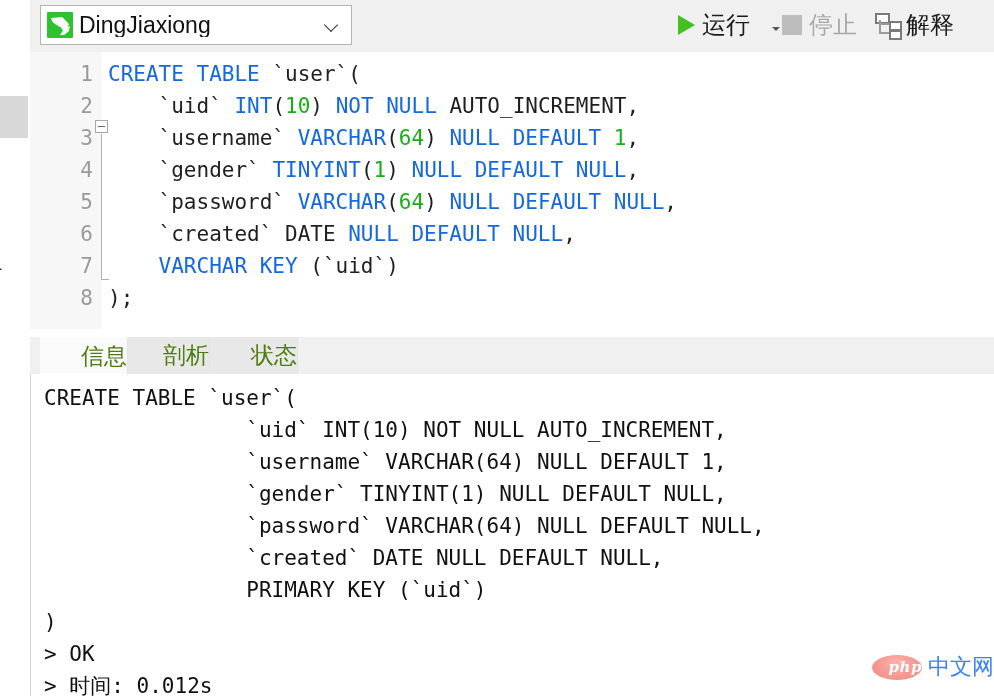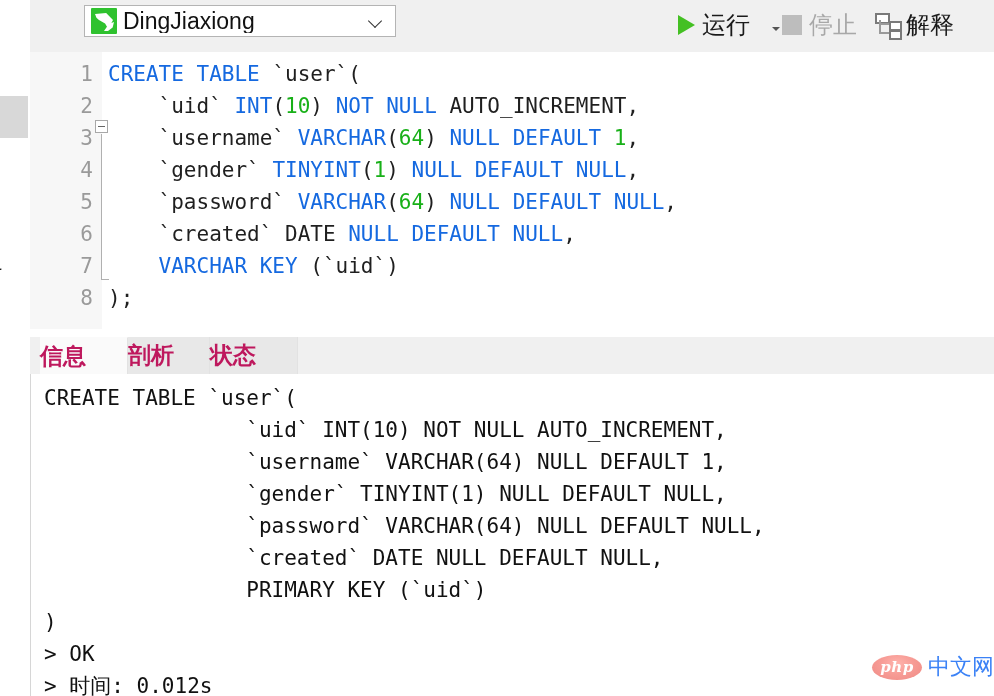--- a/index.html
+++ b/index.html
@@ -36,28 +36,27 @@
 
   
   #toolbar {
     position: absolute; left: 30px; top: 0;
     width: 964px; height: 52px;
     background: #f0f0f0;
     border-bottom: 1px solid #f0f0f0;
   }
   .combo {
     position: absolute; top: 5px;
-    height: 32px;
+    height: 40px;
     background: #ffffff;
     border: 1px solid #b4b4b4;
     box-sizing: border-box;
     display: flex;
     align-items: center;
     padding: 0 4px 0 6px;
-    margin-left: 44px;
   }
   #connection-combo { left: 10px; width: 312px; }
   #database-combo   { left: 334px; width: 312px; }
 
   .combo .combo-label {
     flex: 1;
     font-size: 23px;
     color: #111111;
     white-space: nowrap;
     overflow: hidden;
@@ -261,26 +260,25 @@
     position: absolute; left: 0; top: 8px;
     width: 964px; height: 37px;
     background: #f0f0f0;
   }
   .tab {
     position: absolute; top: 0;
     height: 37px;
     box-sizing: border-box;
     display: flex;
     align-items: center;
-    justify-content: flex-start;
+    justify-content: flex-end;
     font-size: 23px;
-    color: #be185d;
+    color: #4d7c0f;
     font-family: "Liberation Sans", sans-serif;
     border-right: 1px solid #e2e2e2;
-    font-weight: bold;
   }
   .tab.active {
     background: #fafafa;
     border-top: 1px solid #fafafa;
   }
   .tab.inactive { background: #e8e8e8; }
   #tab-info    { left: 10px;  width: 88px; }
   #tab-profile { left: 98px;  width: 82px; }
   #tab-status  { left: 180px; width: 88px; }
 
@@ -306,21 +304,21 @@
   
   #watermark {
     position: absolute;
     left: 872px; top: 652px;
     display: flex; align-items: center; gap: 6px;
   }
   #watermark .php-oval {
     width: 50px; height: 25px;
     border-radius: 50%;
     background: radial-gradient(ellipse at 50% 35%, #ffb3ac 0%, #f79c96 45%, #ef8a84 100%);
-    display: flex; align-items: center; justify-content: center;
+    display: flex; align-items: center; justify-content: flex-end;
   }
   #watermark .php-oval span {
     font-family: "DejaVu Serif", serif;
     font-style: italic;
     font-size: 15px;
     color: #ffffff;
     font-weight: bold;
     letter-spacing: 0.5px;
   }
   #watermark .wm-text {

